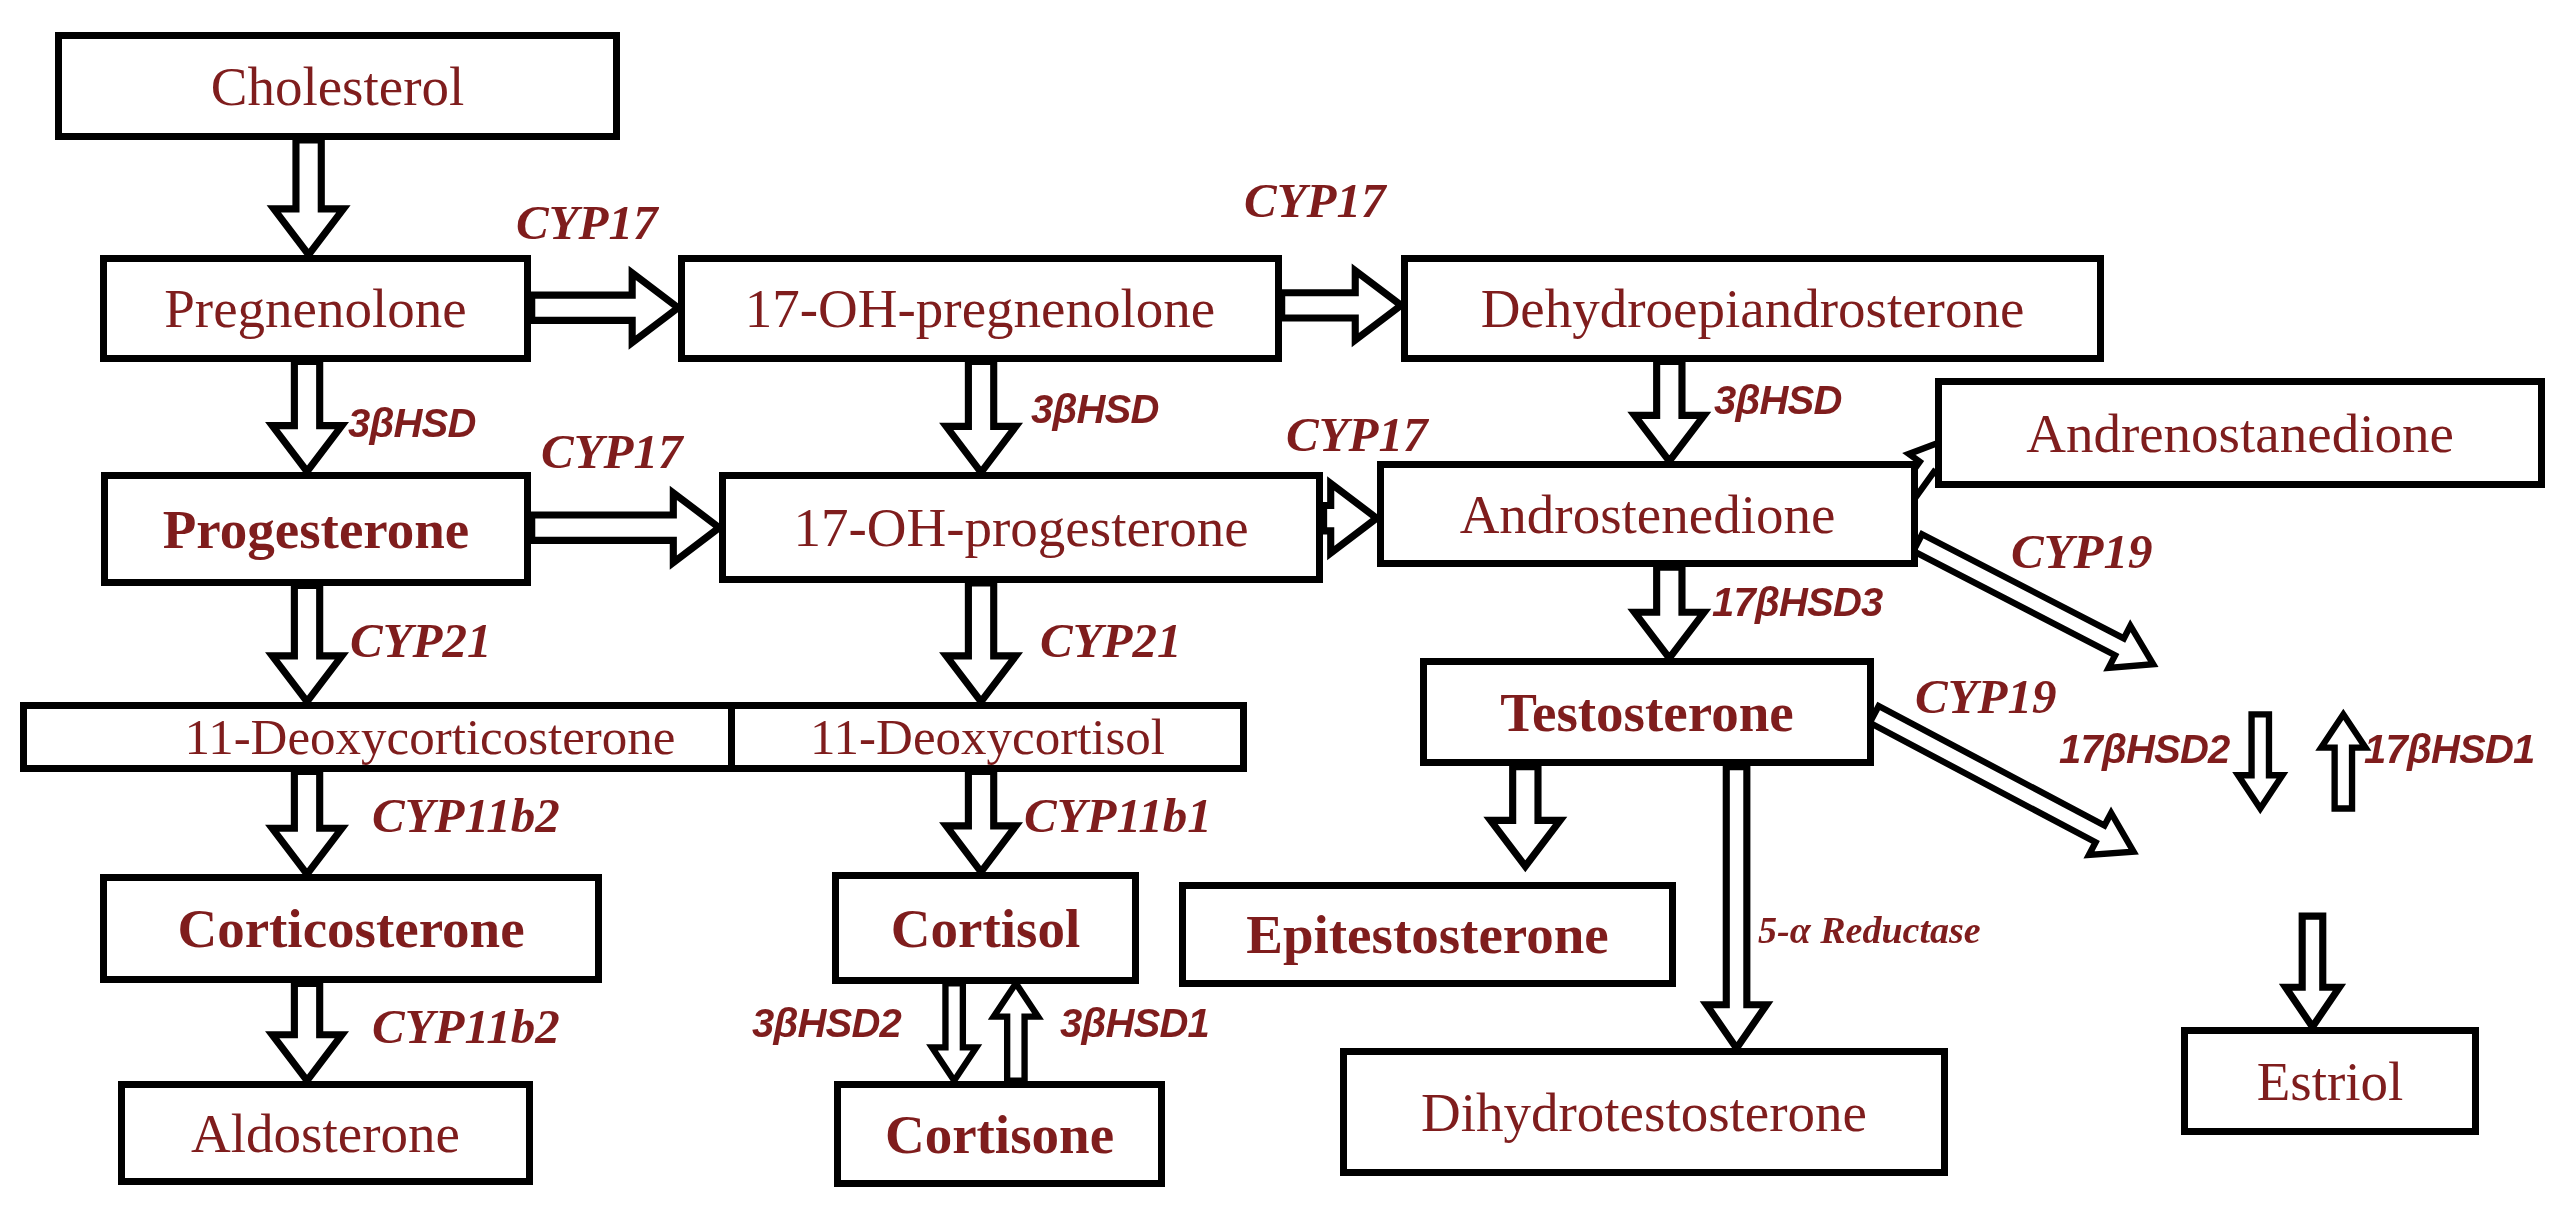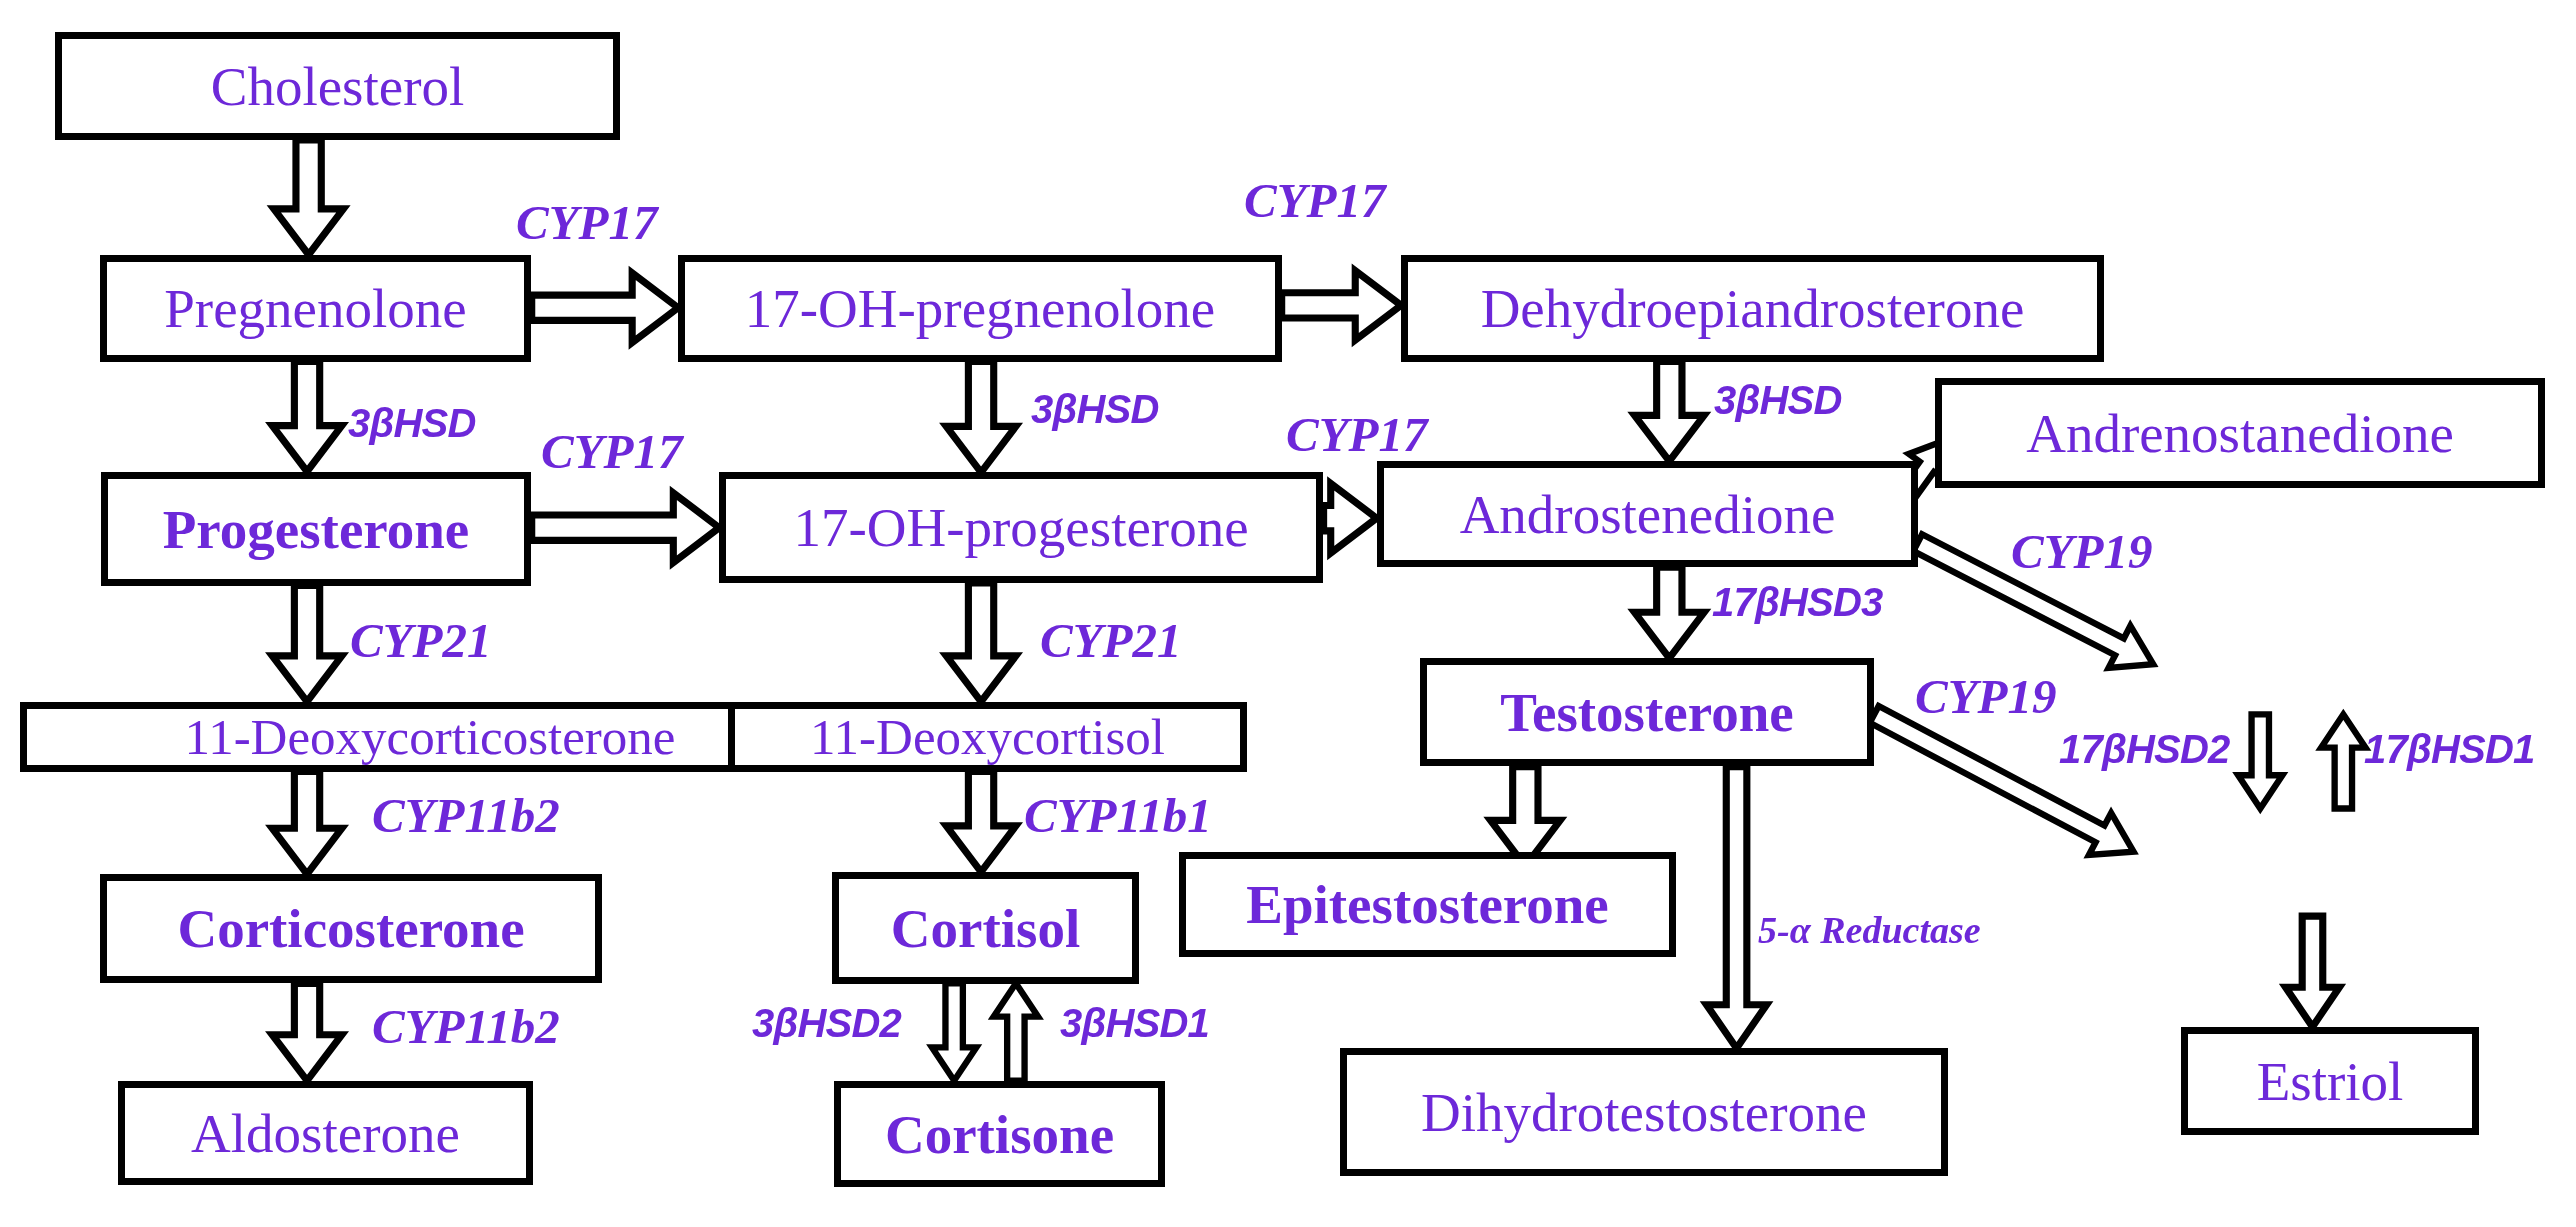--- a/index.html
+++ b/index.html
@@ -1,17 +1,17 @@
 <!DOCTYPE html>
 <html style="font-size:12.7px"><head>
 <meta charset="utf-8">
 <style>
   html,body{margin:0;padding:0;background:#ffffff;}
   #canvas{position:relative;width:2576px;height:1227px;background:#ffffff;overflow:hidden;
-          font-family:"Liberation Serif",serif;color:#6d28d9;}
+          font-family:"Liberation Serif",serif;color:#7f1d1d;}
   #arrow-layer{position:absolute;left:0;top:0;}
   .arrow{fill:#ffffff;stroke:#000000;stroke-width:9;stroke-linejoin:miter;}
   .arrow.n{stroke-width:8;}
   .box{position:absolute;box-sizing:border-box;border:7.1px solid #000;background:#fff;
        display:flex;align-items:center;justify-content:center;white-space:nowrap;
        font-size:55px;line-height:1;}
   .box.b{font-weight:bold;}
   .box.s{font-size:51px;}
   .enz{position:absolute;font-weight:bold;font-style:italic;white-space:nowrap;line-height:1;text-align:center;}
   .enz.serif{font-family:"Liberation Serif",serif;font-size:49px;}
@@ -56,21 +56,21 @@
   <div class="box" style="left:1401px;top:255px;width:703px;height:107px">Dehydroepiandrosterone</div>
   <div class="box b" style="left:101px;top:472px;width:430px;height:114px">Progesterone</div>
   <div class="box" style="left:719px;top:472px;width:604px;height:111px">17-OH-progesterone</div>
   <div class="box" style="left:1377px;top:461px;width:541px;height:106px">Androstenedione</div>
   <div class="box" style="left:1935px;top:378px;width:610px;height:110px">Andrenostanedione</div>
   <div class="box s" style="left:20px;top:702px;width:820px;height:70px">11-Deoxycorticosterone</div>
   <div class="box s" style="left:728px;top:702px;width:519px;height:70px">11-Deoxycortisol</div>
   <div class="box b" style="left:1420px;top:658px;width:454px;height:108px">Testosterone</div>
   <div class="box b" style="left:100px;top:874px;width:502px;height:109px">Corticosterone</div>
   <div class="box b" style="left:832px;top:872px;width:307px;height:112px">Cortisol</div>
-  <div class="box b" style="left:1179px;top:852px;width:497px;height:105px">Epitestosterone</div>
+  <div class="box b" style="left:1179px;top:882px;width:497px;height:105px">Epitestosterone</div>
   <div class="box" style="left:118px;top:1081px;width:415px;height:104px">Aldosterone</div>
   <div class="box b" style="left:834px;top:1081px;width:331px;height:106px">Cortisone</div>
   <div class="box" style="left:1340px;top:1048px;width:608px;height:128px">Dihydrotestosterone</div>
   <div class="box" style="left:2181px;top:1027px;width:298px;height:108px">Estriol</div>
 
   <div class="enz serif" style="left:516px;top:198px">CYP17</div>
   <div class="enz serif" style="left:1244px;top:176px">CYP17</div>
   <div class="enz sans" style="left:348px;top:403px">3βHSD</div>
   <div class="enz sans" style="left:1031px;top:389px">3βHSD</div>
   <div class="enz sans" style="left:1714px;top:380px">3βHSD</div>

